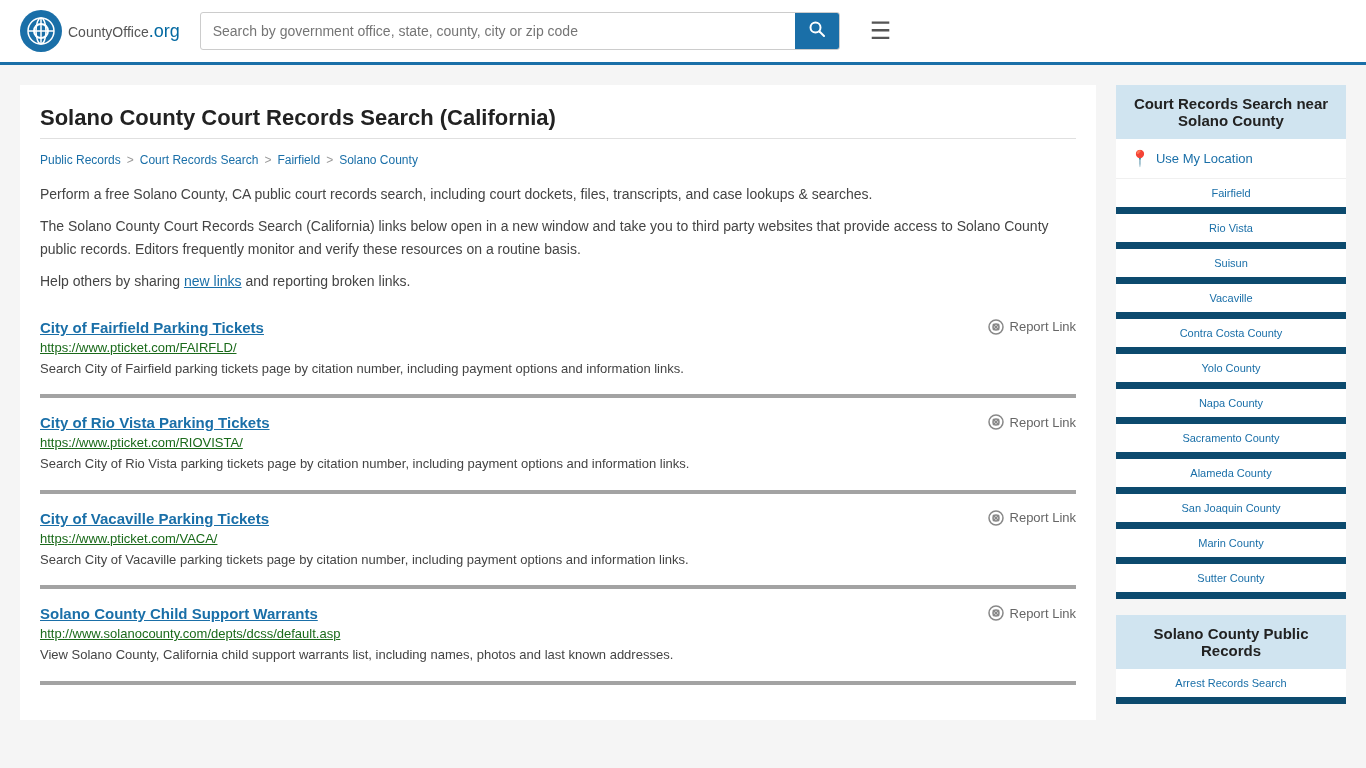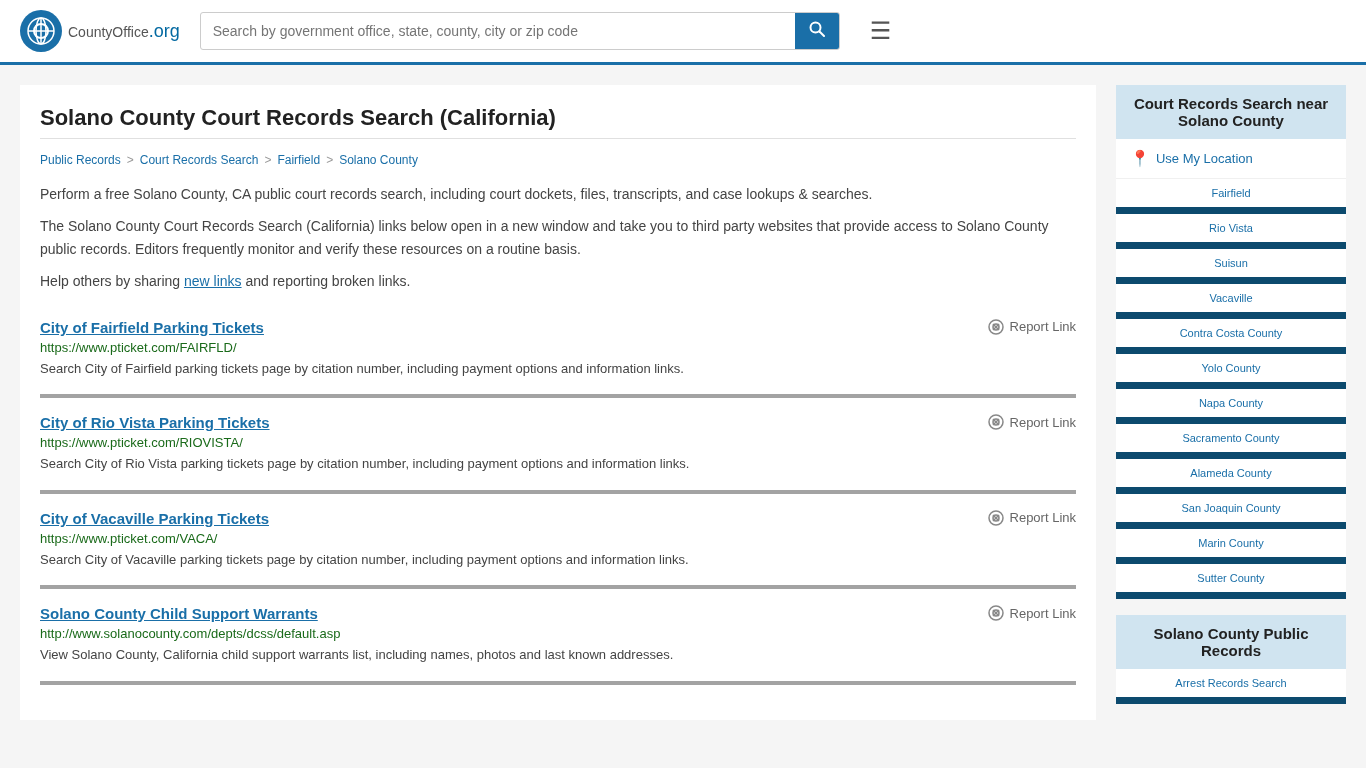--- a/index.html
+++ b/index.html
@@ -131,21 +131,21 @@
     }
     .report-link {
       display: flex;
       align-items: center;
       gap: 6px;
       color: #666;
       font-size: 13px;
       cursor: pointer;
       white-space: nowrap;
     }
-    .result-url { color: #1a6a1a; font-size: 13px; margin-bottom: 4px; }
+    .result-url { color: #1a6a1a; font-size: 13px; margin-bottom: 4px; text-decoration: underline; }
     .result-desc { font-size: 13px; color: #444; line-height: 1.5; }
 
     
     .sidebar {
       width: 230px;
       flex-shrink: 0;
     }
     .sidebar-section {
       background: #fff;
       margin-bottom: 16px;

